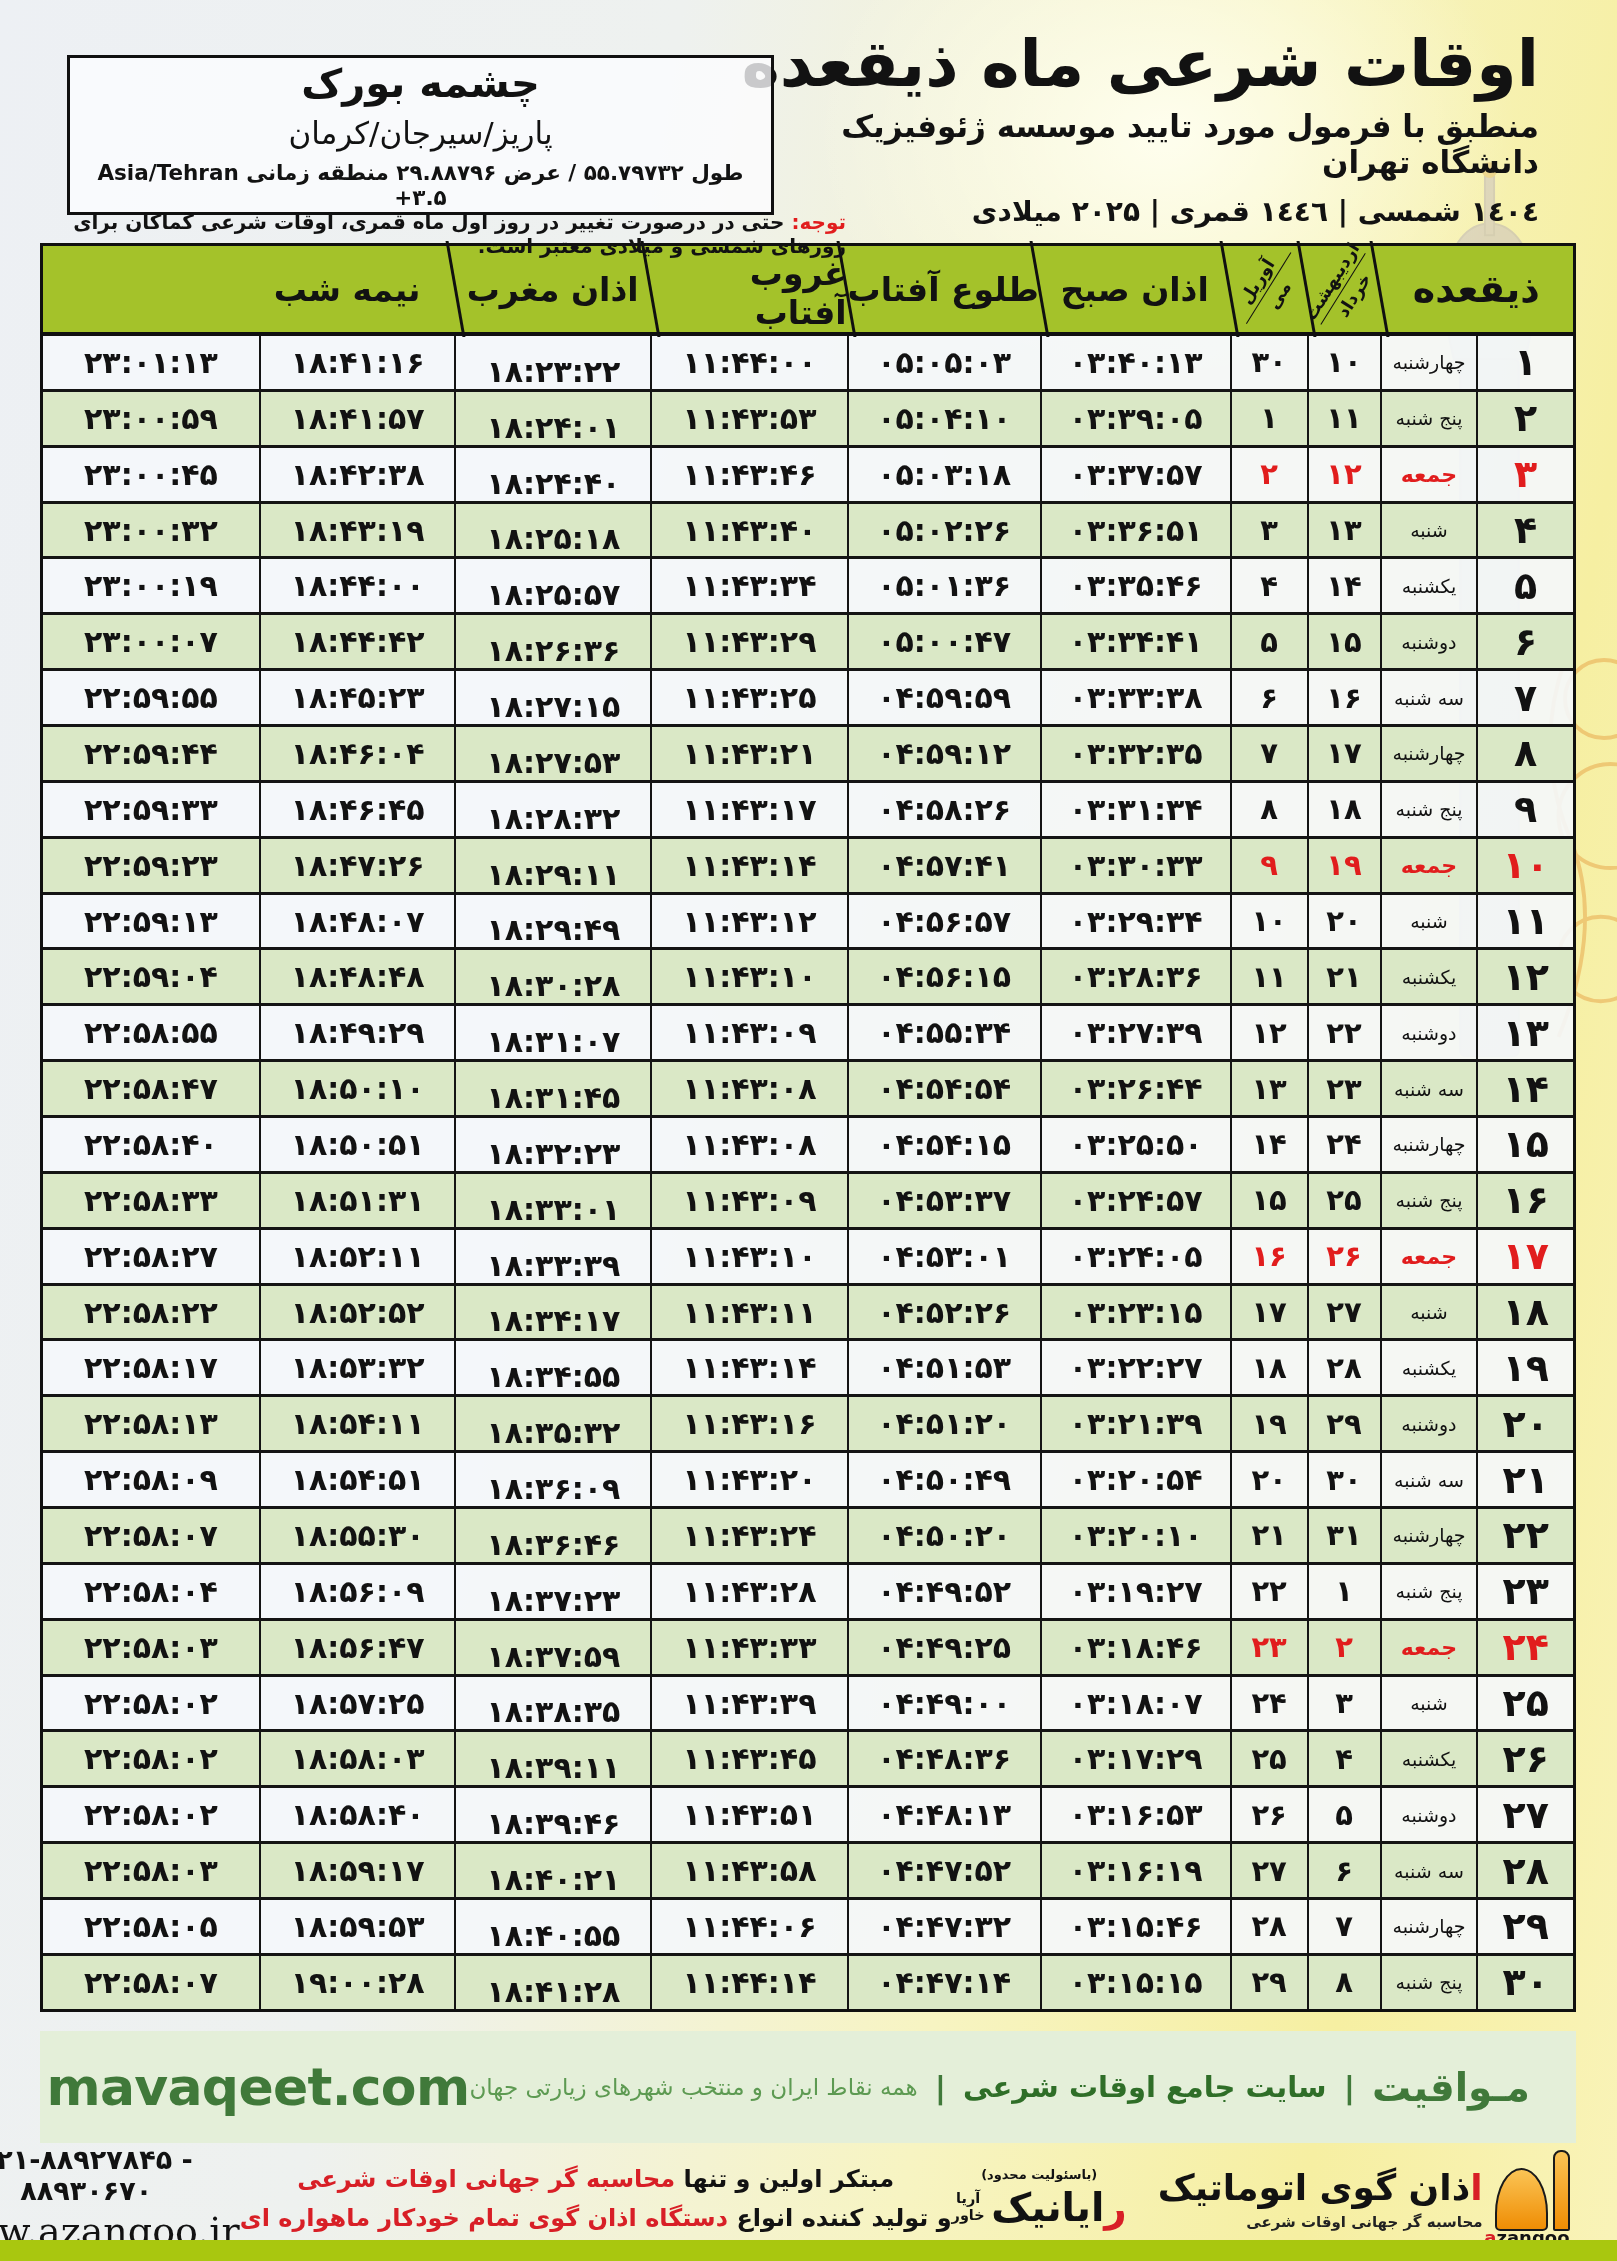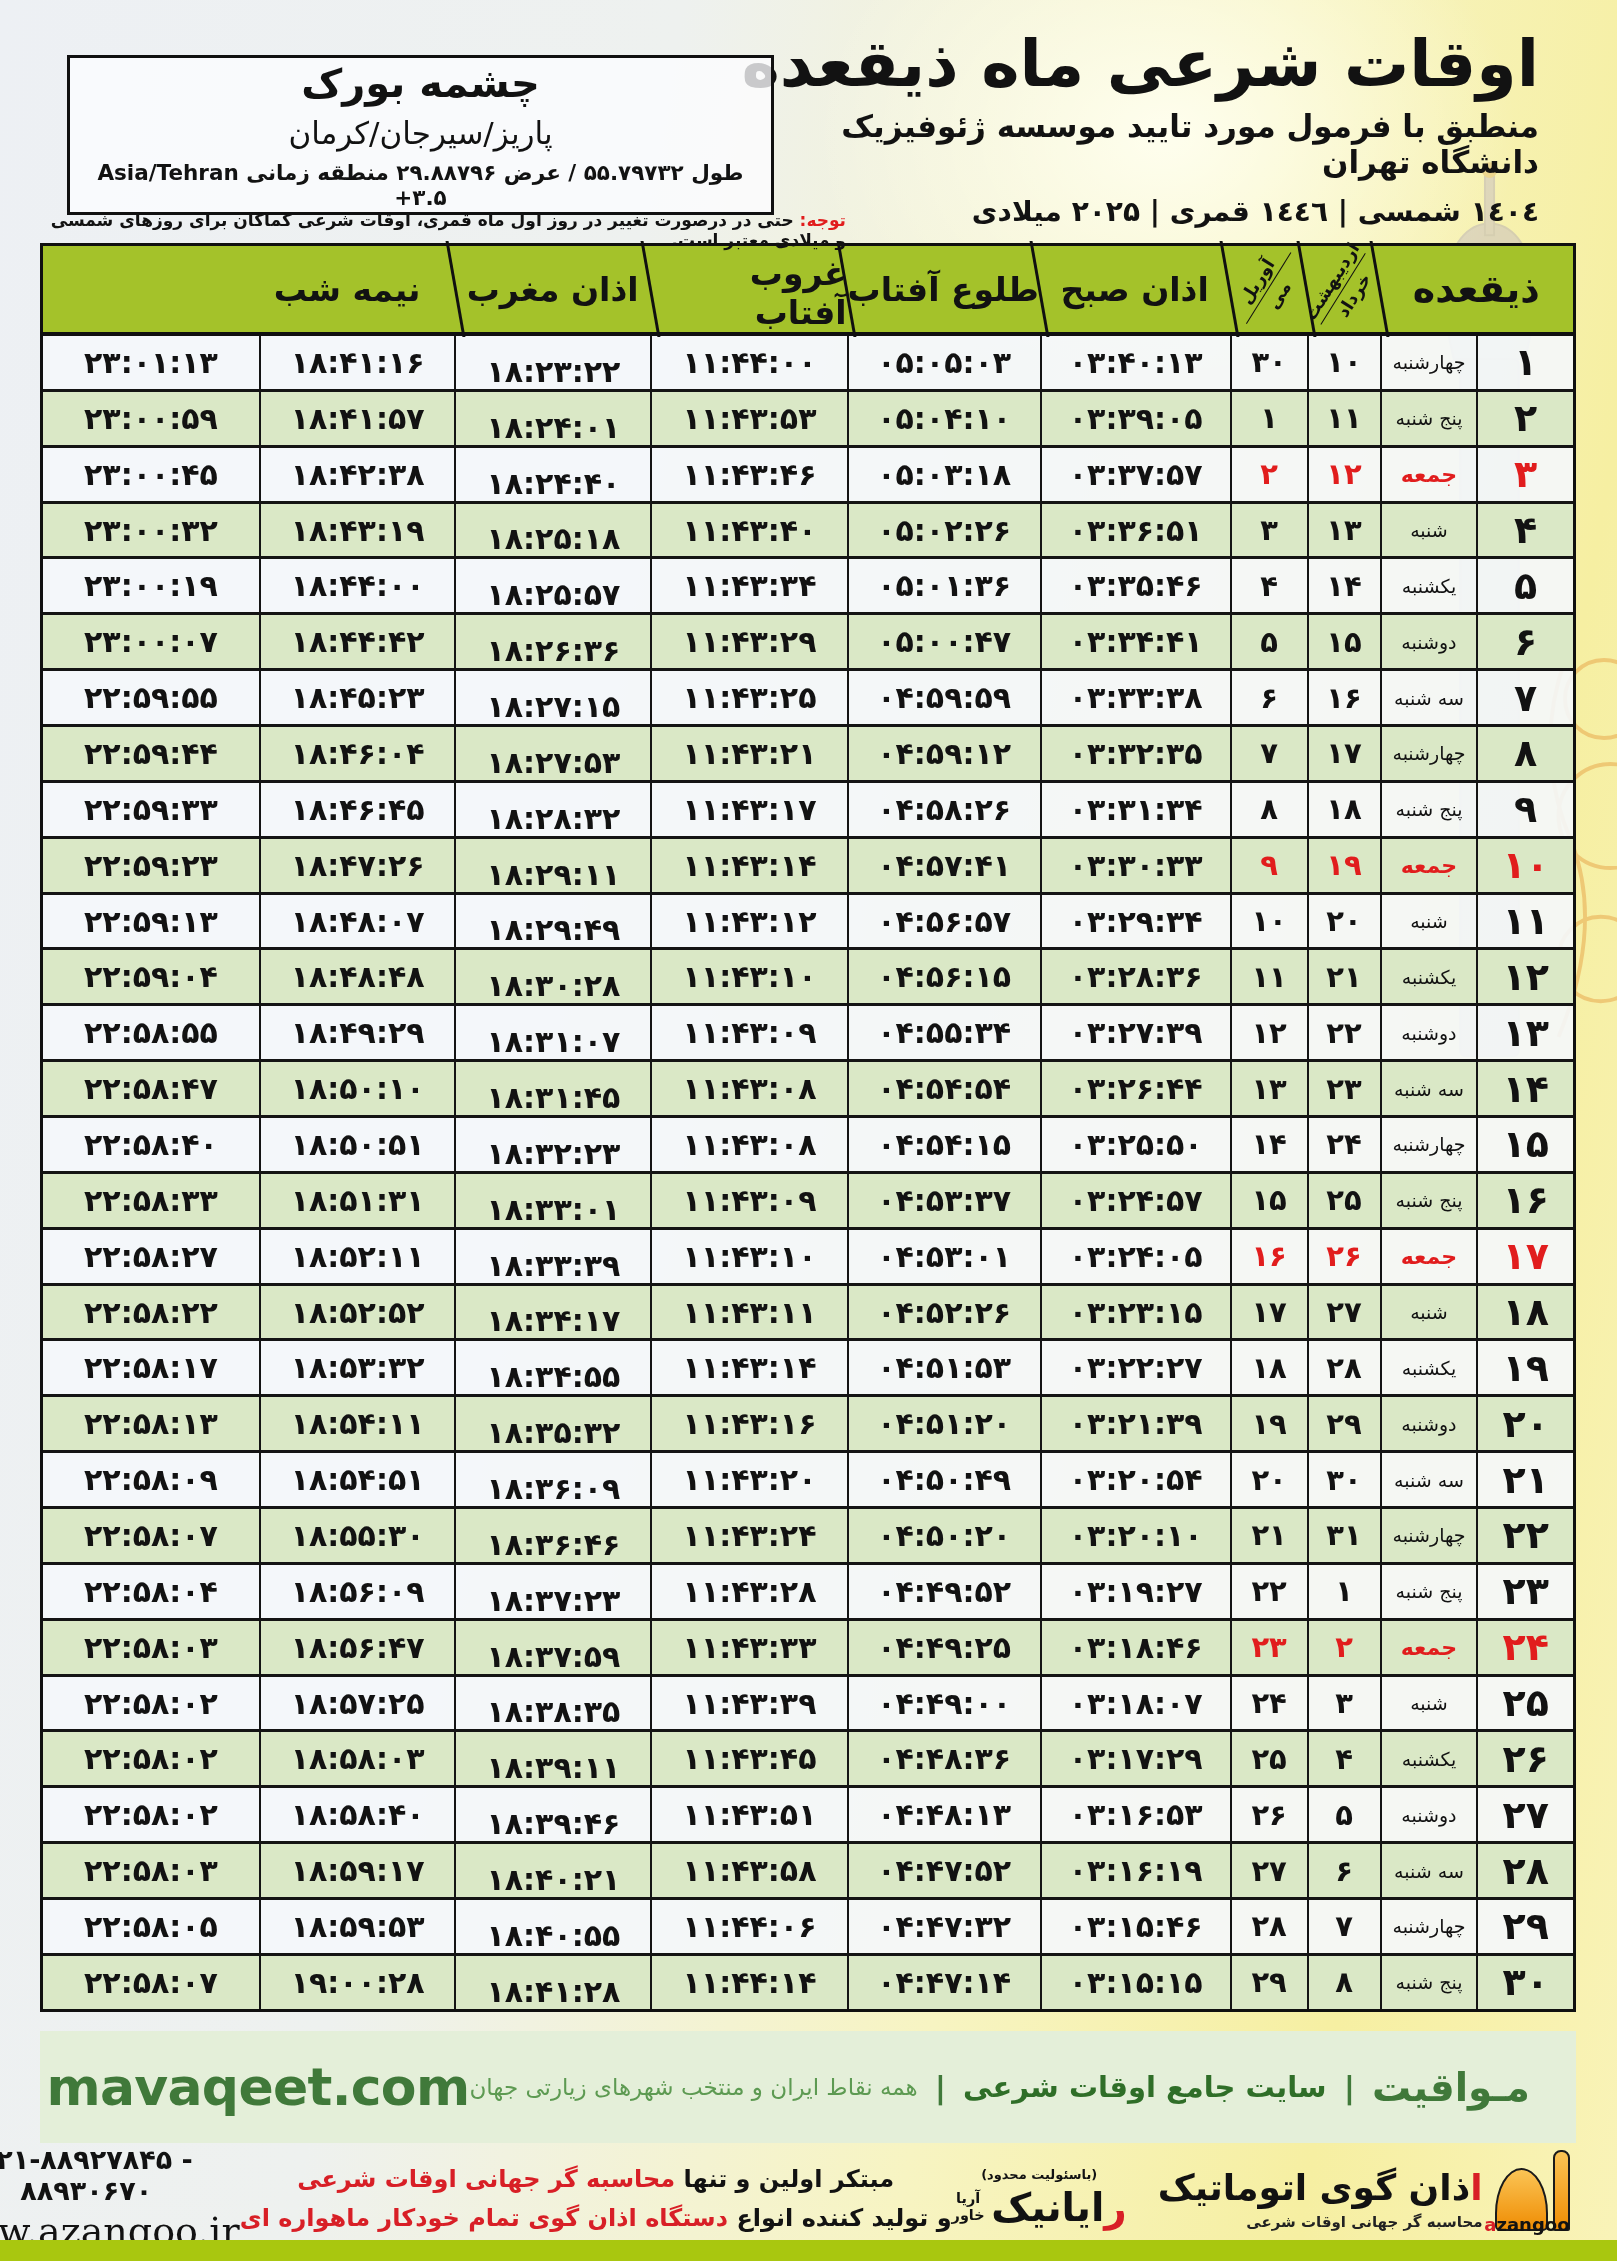--- a/index.html
+++ b/index.html
@@ -23,21 +23,21 @@
   .sub-title{font-size:31px; font-weight:bold; margin-top:6.5px;}
   .dates-line{font-size:28px; font-weight:600; margin-top:14.4px;}
   .loc-box{
     position:absolute; top:55px; left:68px; width:707px; height:160px; z-index:2;
     border:3.9px solid #101010; background:rgba(252,253,255,0.78);
     display:flex; flex-direction:column; align-items:center; justify-content:center; gap:9px; text-align:center;
   }
   .loc-name{font-size:40px; font-weight:bold;}
   .loc-region{font-size:31px;}
   .loc-coords{font-size:21.5px; font-weight:bold;}
-  .note-line{position:absolute; top:210px; left:46px; width:801px; text-align:right; font-size:17px; font-weight:bold; z-index:2;}
+  .note-line{position:absolute; top:210px; left:46px; width:801px; text-align:right; font-size:20px; font-weight:bold; z-index:2;}
   .note-label{color:var(--friday);}
   
   .ptable{
     position:absolute; top:243px; left:41px; width:1536px; height:1769px; z-index:1;
     border:3.9px solid #101010; display:flex; flex-direction:column; background:rgba(255,255,255,0.25);
   }
   .thead{height:90px; flex:0 0 90px; background:var(--hdr); display:flex; border-bottom:4.6px solid #101010;}
   .th{position:relative; display:flex; align-items:center; justify-content:center; font-weight:bold; font-size:33px;}
   .th .sep{position:absolute; left:-1.3px; top:-5.2px; bottom:-5.2px; width:2.6px; background:#101010; transform:skewX(10deg);}
   .th:last-child .sep{display:none;}
@@ -75,21 +75,21 @@
   .finfo{position:absolute; left:41px; right:41px; top:2152px; height:93px; z-index:2;
     display:flex; align-items:center; justify-content:space-between; padding:0 6.5px;}
   .logos{display:flex; align-items:center; gap:31px;}
   .az-logo{display:flex; align-items:flex-start; gap:9px;}
   .az-icon{position:relative; width:78px; height:98px;}
   .az-dome{position:absolute; right:22px; top:18px; width:53px; height:63px;
     background:linear-gradient(180deg,#fbc455,#ef8d04); border:2px solid #1a1a1a;
     border-radius:50% 50% 10% 10% / 72% 72% 8% 8%;}
   .az-minaret{position:absolute; right:0; top:0; width:17px; height:81px;
     background:linear-gradient(180deg,#fbc455,#ef8d04); border:2px solid #1a1a1a; border-radius:7.8px 7.8px 2px 2px;}
-  .az-word{position:absolute; bottom:13px; right:0; font-size:18px; font-weight:bold; direction:ltr; letter-spacing:0;}
+  .az-word{position:absolute; bottom:0; right:0; font-size:18px; font-weight:bold; direction:ltr; letter-spacing:0;}
   .az-word b{color:var(--lred);}
   .az-texts{display:flex; flex-direction:column; align-items:flex-start; gap:5.2px; padding-top:17px;}
   .az-name{font-size:36px; font-weight:bold; white-space:nowrap;}
   .az-name .red1{color:var(--lred);}
   .az-sub{font-size:15px; font-weight:bold; color:#222;}
   .ray-logo{display:flex; flex-direction:column; align-items:center; gap:2.6px;}
   .ray-top{font-size:13px; font-weight:bold;}
   .ray-main{display:flex; align-items:center; gap:6.5px;}
   .ray-name{font-size:39px; font-weight:bold;}
   .ray-name .red1{color:var(--lred);}

